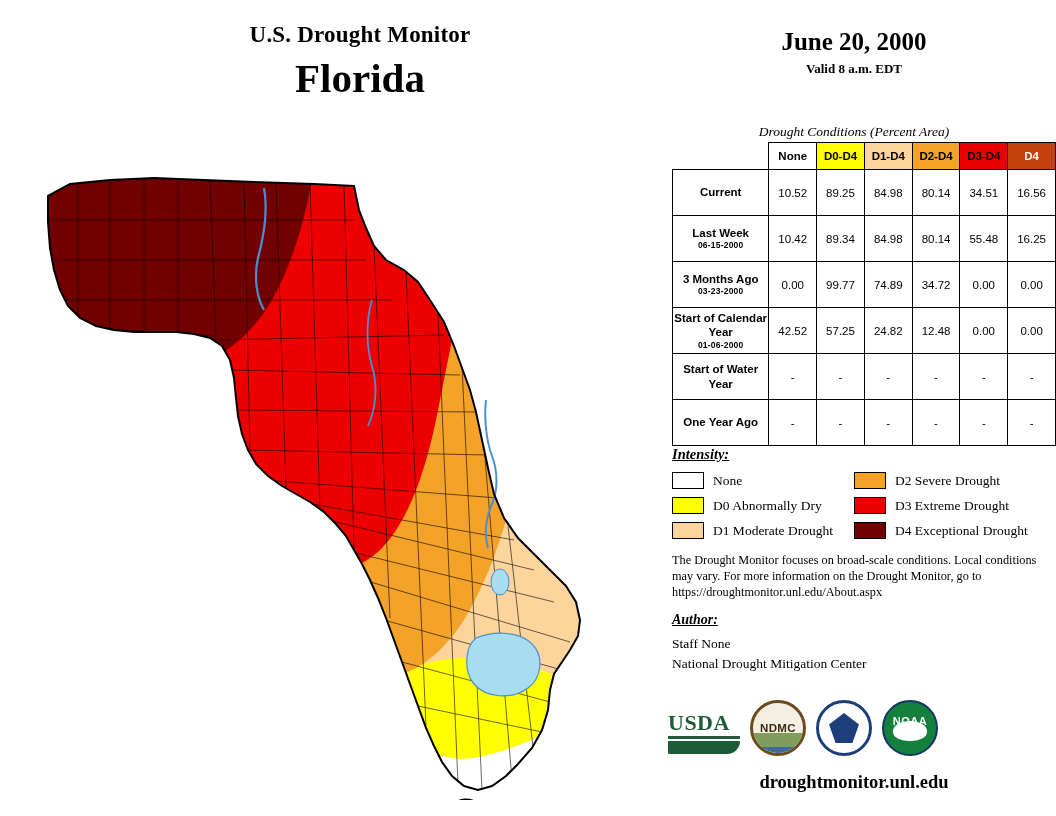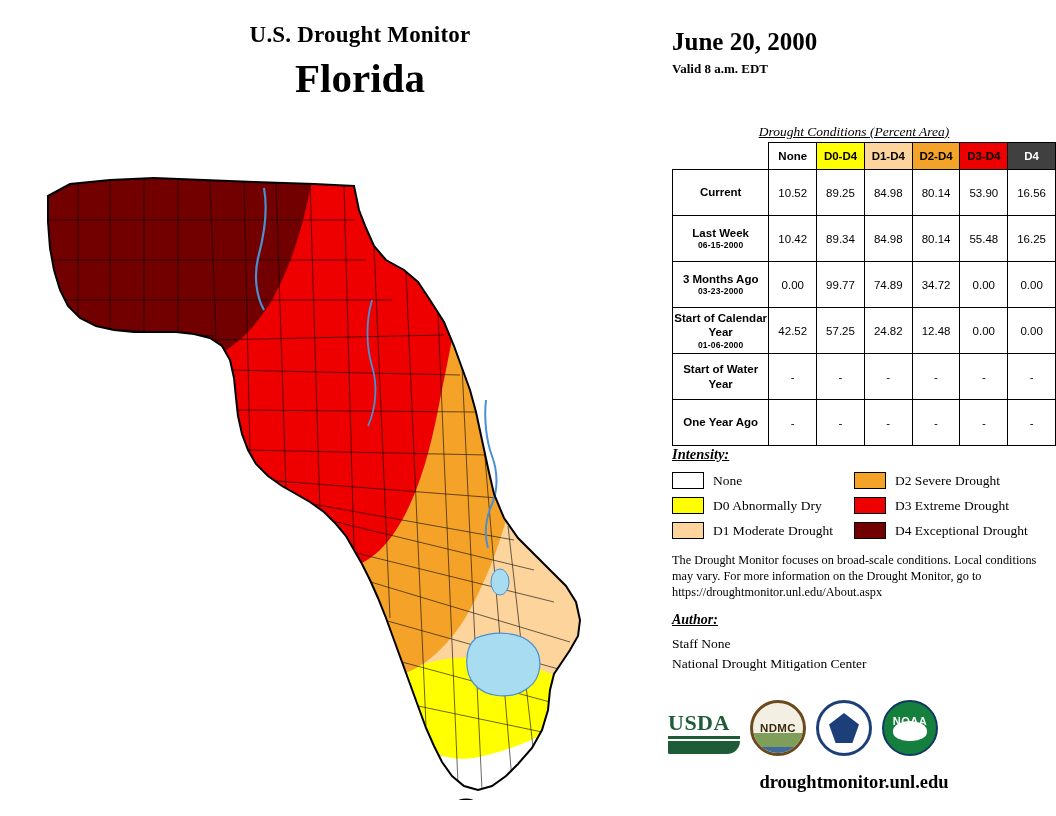--- a/index.html
+++ b/index.html
@@ -36,21 +36,21 @@
     font-size: 41px;
     margin-top: 6px;
   }
 
   
   #date-block {
     position: absolute;
     left: 672px;
     top: 28px;
     width: 364px;
-    text-align: left;
+    text-align: center;
   }
   #date-main {
     font-family: "Liberation Serif", serif;
     font-weight: bold;
     font-size: 25px;
   }
   #date-released {
     font-family: "Liberation Serif", serif;
     font-weight: bold;
     font-style: italic;
@@ -67,21 +67,20 @@
   
   #table-caption {
     position: absolute;
     left: 672px;
     top: 124px;
     width: 364px;
     text-align: center;
     font-family: "Liberation Serif", serif;
     font-style: italic;
     font-size: 13.5px;
-    text-decoration: underline;
   }
   #drought-table {
     position: absolute;
     left: 672px;
     top: 142px;
     border-collapse: collapse;
     font-family: "Liberation Sans", sans-serif;
   }
   #drought-table th, #drought-table td {
     border: 1px solid #000000;
@@ -346,33 +345,33 @@
 
 <table id="drought-table">
   <thead>
     <tr>
       <th class="rowlabel-head"></th>
       <th class="cat" style="background:#ffffff">None</th>
       <th class="cat" style="background:#ffff00">D0-D4</th>
       <th class="cat" style="background:#fcd49c">D1-D4</th>
       <th class="cat" style="background:#f5a328">D2-D4</th>
       <th class="cat" style="background:#ee0000">D3-D4</th>
-      <th class="cat" style="background:#404040;color:#ffffff">D4</th>
+      <th class="cat" style="background:#c2410c;color:#ffffff">D4</th>
     </tr>
   </thead>
   <tbody>
     <tr>
       <td class="rowlabel">
         <span>Current</span>
       </td>
       <td>10.52</td>
       <td>89.25</td>
       <td>84.98</td>
       <td>80.14</td>
-      <td>53.90</td>
+      <td>34.51</td>
       <td>16.56</td>
     </tr>
     <tr>
       <td class="rowlabel">
         <span>Last Week</span>
         <span class="sub">06-15-2000</span>
       </td>
       <td>10.42</td>
       <td>89.34</td>
       <td>84.98</td>

